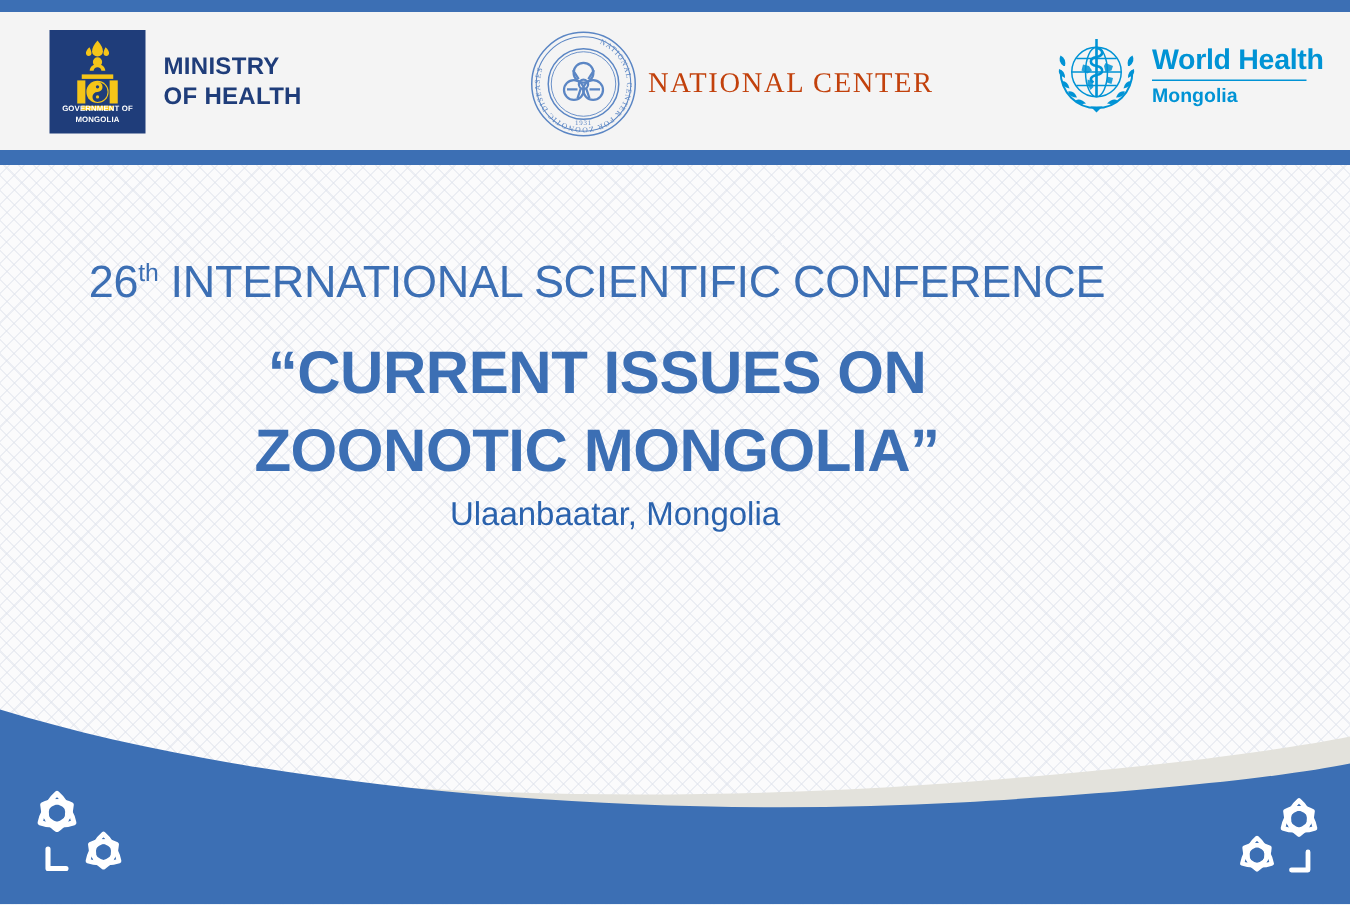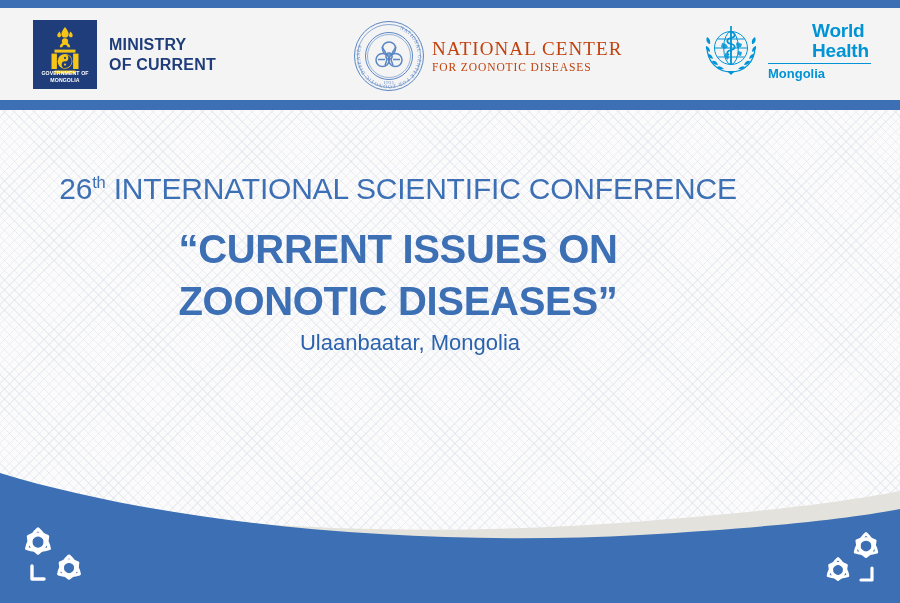--- a/index.html
+++ b/index.html
@@ -114,21 +114,20 @@
     align-items: center;
   }
   .who-emblem { width: 62px; height: 62px; display: block; }
   .who-text { margin-left: 6px; }
   .who-name {
     color: #0093d5;
     font-size: 19px;
     font-weight: bold;
     line-height: 20px;
     letter-spacing: -0.2px;
-    margin-left: 44px;
   }
   .who-rule {
     width: 103px;
     height: 1.5px;
     background: #0093d5;
     margin: 2px 0 2px 0;
   }
   .who-country {
     color: #0093d5;
     font-size: 13px;
@@ -257,21 +256,21 @@
           <circle cx="32" cy="44.6" r="1.1"></circle>
         </g>
       </svg>
       <div class="moh-emblem-caption">
         <div>GOVERNMENT OF</div>
         <div>MONGOLIA</div>
       </div>
     </div>
     <div class="moh-text">
       <div>MINISTRY</div>
-      <div>OF CURRENT</div>
+      <div>OF HEALTH</div>
     </div>
   </div>
 
   <div class="nczd-logo">
     <span>
       <svg class="nczd-seal" viewBox="0 0 74 74" aria-hidden="true">
         <defs>
           <path id="ringpath" d="M37,37 m0,-29 a29,29 0 1,1 -0.1,0" fill="none"></path>
         </defs>
         <circle cx="37" cy="37" r="34.5" fill="none" stroke="#5b86c4" stroke-width="1"></circle>
@@ -287,21 +286,20 @@
           <circle cx="37" cy="29.5" r="6.6"></circle>
           <circle cx="30.6" cy="41" r="6.6"></circle>
           <circle cx="43.4" cy="41" r="6.6"></circle>
           <circle cx="37" cy="37.2" r="3.1"></circle>
           <path d="M33.8 33.8 L30 27.8 M40.2 33.8 L44 27.8 M33 40.6 L26 40.6 M41 40.6 L48 40.6 M35.1 40.2 L33 46.6 M38.9 40.2 L41 46.6"></path>
         </g>
       </svg>
     </span>
     <div class="nczd-text">
       <span class="nczd-line1">NATIONAL CENTER</span>
-      <span class="nczd-line2">FOR ZOONOTIC DISEASES</span>
     </div>
   </div>
 
   <div class="who-logo">
     <span>
       <svg class="who-emblem" viewBox="0 0 62 62" aria-hidden="true">
         <g stroke="#0093d5" fill="none" stroke-width="1">
 
           <circle cx="31" cy="28" r="16.5"></circle>
           <ellipse cx="31" cy="28" rx="7.3" ry="16.5"></ellipse>
@@ -346,21 +344,21 @@
       <div class="who-rule"></div>
       <div class="who-country">Mongolia</div>
     </div>
   </div>
 
   <div class="header-divider"></div>
 
   <div class="canvas">
     <div class="titles">
       <div class="line-conference"><span>26</span><sup>th</sup><span> INTERNATIONAL SCIENTIFIC CONFERENCE</span></div>
-      <div class="line-theme">“CURRENT ISSUES ON ZOONOTIC DISEASES”</div>
+      <div class="line-theme">“CURRENT ISSUES ON ZOONOTIC MONGOLIA”</div>
       <div class="line-place">Ulaanbaatar, Mongolia</div>
     </div>
   </div>
 
   <div class="waves">
     <svg width="900" height="148" viewBox="0 0 900 148" aria-hidden="true">
 
       <path d="M0 32 C 180 76, 420 82, 620 68 C 760 58, 850 46, 900 36 L900 148 L0 148 Z" fill="#e3e2dc"></path>
 
       <path d="M0 18 C 170 70, 420 92, 640 80 C 780 72, 860 62, 900 54 L900 148 L0 148 Z" fill="#3c6fb4"></path>

